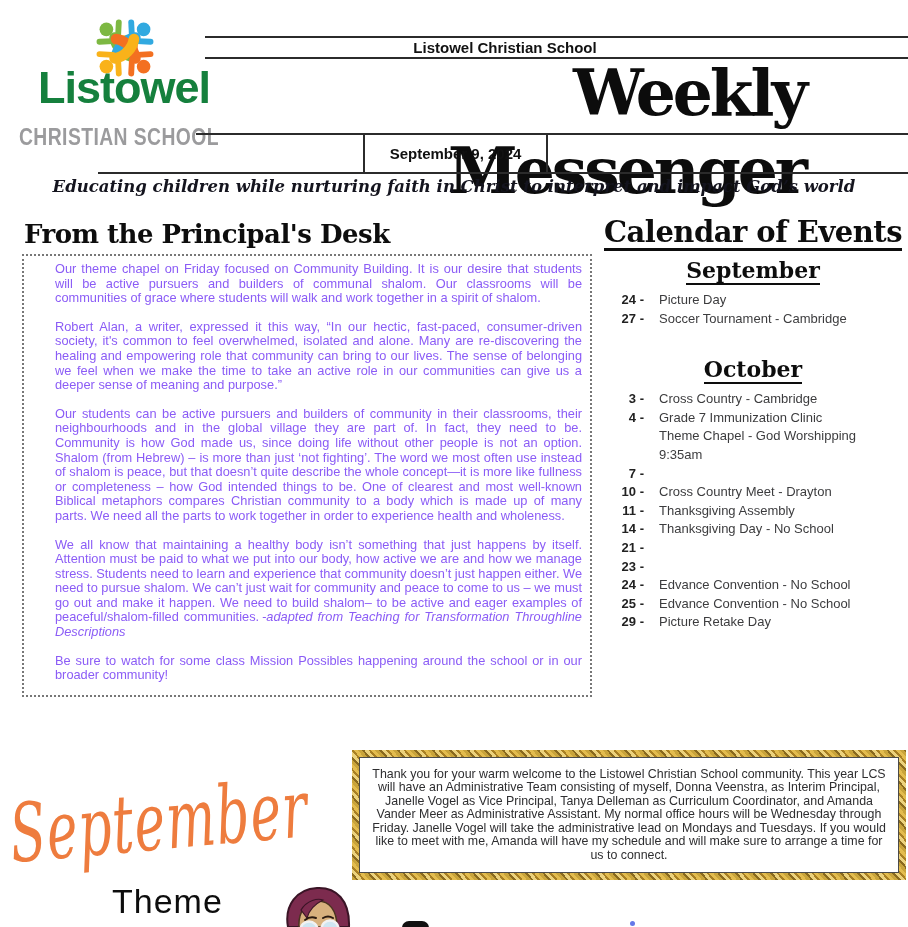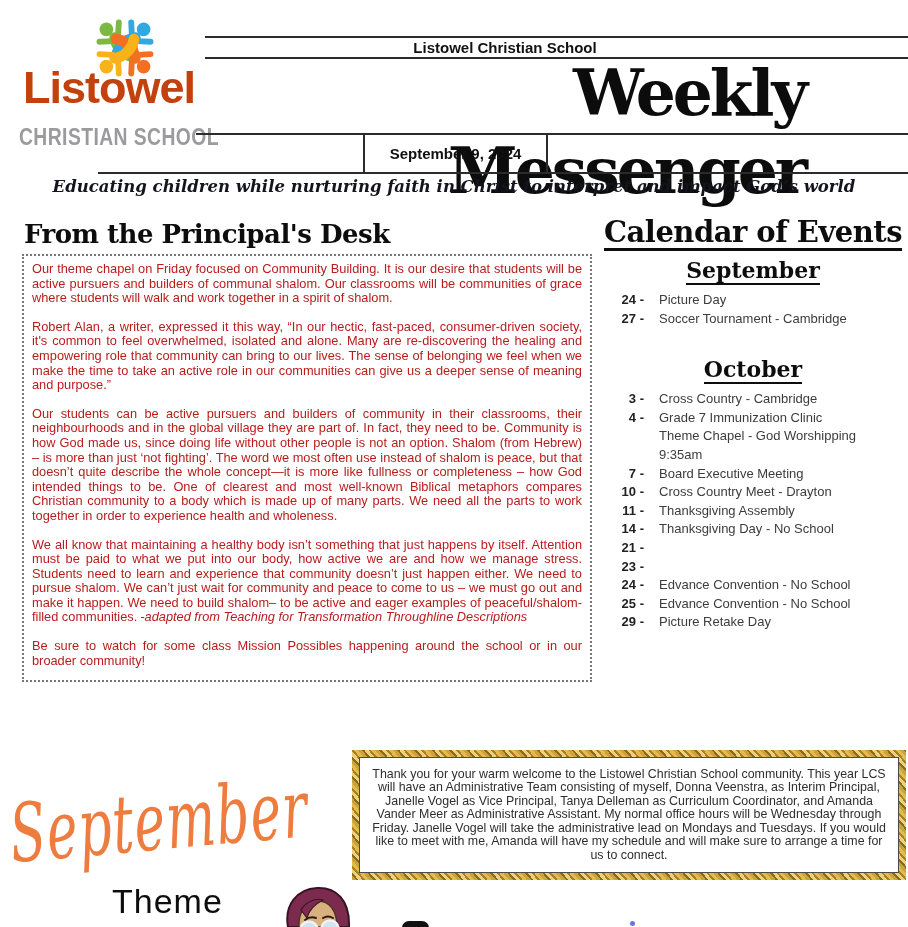--- a/index.html
+++ b/index.html
@@ -6,22 +6,22 @@
   body { background:#fff; font-family:"Liberation Sans", sans-serif; }
   #page {
     position:relative; width:908px; height:927px; background:#ffffff;
     overflow:hidden; margin:0 auto;
   }
   .rule { position:absolute; background:#2b2b2b; height:2px; }
 
   
   #logo-icon { position:absolute; left:82px; top:8px; width:86px; height:78px; }
   #logo-word {
-    position:absolute; left:8px; top:62px; width:202px; text-align:center;
-    font-size:45px; font-weight:bold; letter-spacing:-1px; color:#c2410c;
+    position:absolute; left:8px; top:62px; width:202px; text-align:right;
+    font-size:45px; font-weight:bold; letter-spacing:-1px; color:#15803d;
     font-family:"Liberation Sans", sans-serif;
   }
   #logo-sub {
     position:absolute; left:19px; top:124px; font-size:23px; font-weight:bold;
     color:#9b9b9d; letter-spacing:0.5px; transform:scaleX(0.84);
     transform-origin:left top; white-space:nowrap;
   }
 
   
   #mast-school {
@@ -51,22 +51,22 @@
     font-family:"DejaVu Serif", serif; font-weight:bold; font-size:26px;
     letter-spacing:-0.5px; color:#0d0d0d;
   }
   #principal-box {
     position:absolute; left:22px; top:254px; width:570px;
     border-top:2px dotted #777; border-left:2px dotted #777;
     border-right:2px dotted #777; border-bottom:2px dotted #777;
     padding:6px 8px 10px 8px;
   }
   #principal-box p {
-    font-size:12.8px; line-height:14.6px; color:#b91c1c;
-    text-align:justify; margin-bottom:14px;
+    font-size:12.8px; line-height:14.6px; color:#8b5cf6;
+    text-align:justify; margin-bottom:14px;margin-left:23px;
   }
   #principal-box p:last-child { margin-bottom:2px; }
   .credit { font-style:italic; margin-left:3px; }
 
   
   #calendar { position:absolute; left:600px; top:216px; width:306px; text-align:center; }
   #calendar-heading {
     display:inline-block; font-family:"DejaVu Serif", serif; font-weight:bold;
     font-size:29px; color:#0d0d0d; border-bottom:3px solid #0d0d0d;
     letter-spacing:-0.5px; line-height:32px;
@@ -196,23 +196,20 @@
       <div class="cal-row">
         <span class="cal-day">4</span>
         <div class="cal-lines">
           <div>Grade 7 Immunization Clinic</div>
           <div>Theme Chapel - God Worshipping</div>
           <div>9:35am</div>
         </div>
       </div>
       <div class="cal-row">
         <span class="cal-day">7</span>
-        <div class="cal-lines">
-            <div>Board Executive Meeting</div>
-          </div>
       </div>
       <div class="cal-row">
         <span class="cal-day">10</span>
         <div class="cal-lines">
             <div>Cross Country Meet - Drayton</div>
           </div>
       </div>
       <div class="cal-row">
         <span class="cal-day">11</span>
         <div class="cal-lines">

